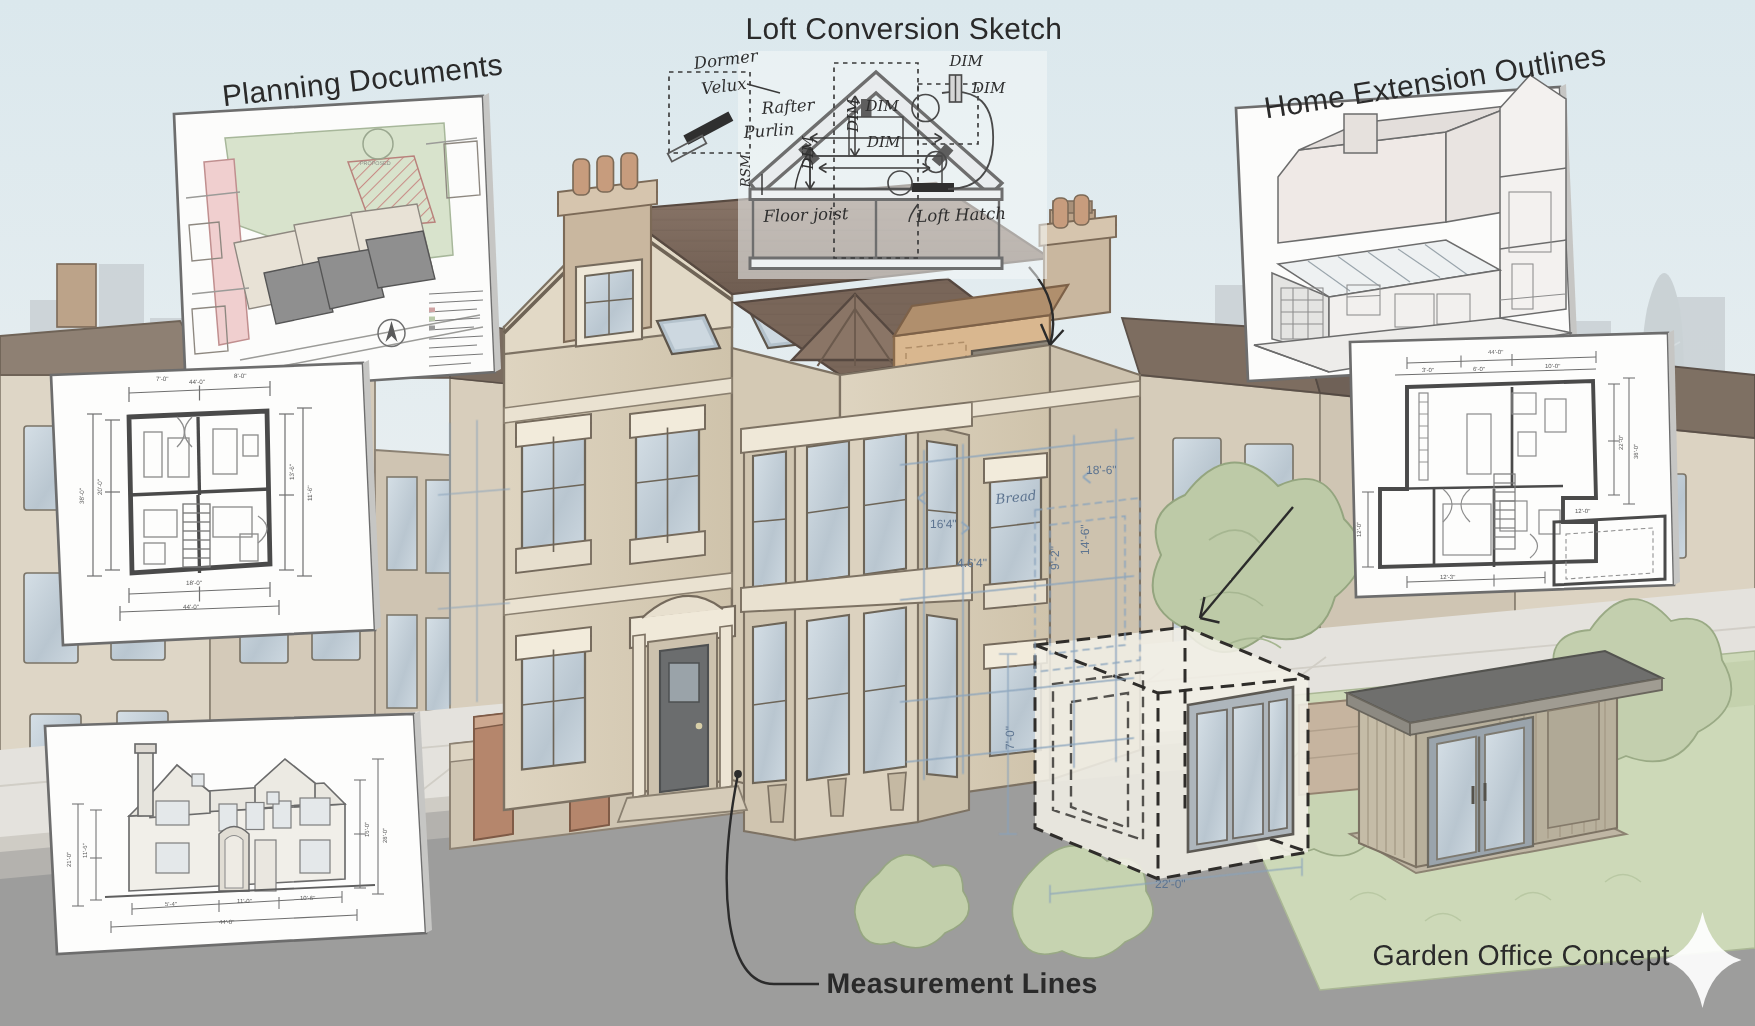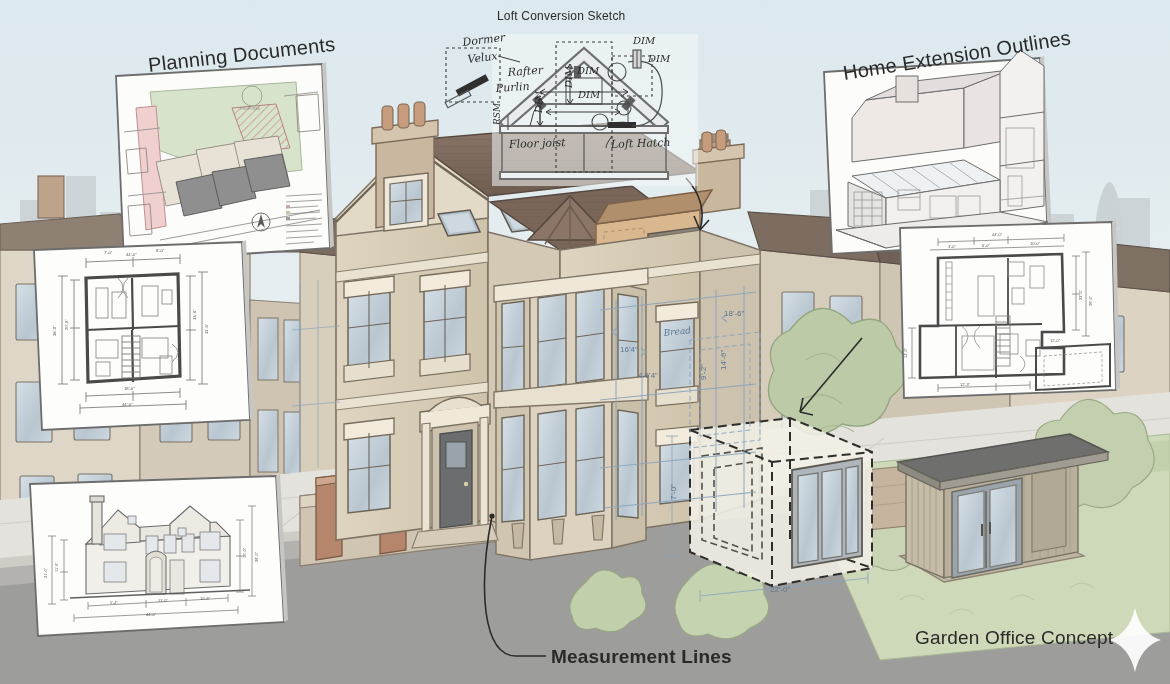--- a/index.html
+++ b/index.html
@@ -20,21 +20,21 @@
     width: 1170px; height: 684px;
   }
   .lbl {
     position: absolute;
     font-family: "Liberation Sans", sans-serif;
     color: #2a2a2a;
     white-space: nowrap;
     letter-spacing: .2px;
   }
   #lbl-planning   { left: 147px; top: 54px;  font-size: 20px; transform: rotate(-6.5deg); transform-origin: left top; }
-  #lbl-loft       { left: 497px; top: 9px;   font-size: 12px; }
+  #lbl-loft       { left: 497px; top: 9px;   font-size: 20px; }
   #lbl-extension  { left: 845px; top: 62px;  font-size: 20px; transform: rotate(-9deg); transform-origin: left bottom; }
   #lbl-measure    { left: 551px; top: 646px; font-size: 19px; font-weight: bold; }
   #lbl-garden     { left: 915px; top: 627px; font-size: 19px; }
 
   .hand {
     font-family: "DejaVu Serif", serif;
     font-style: italic;
     fill: #2e2e2e;
   }
 </style>

